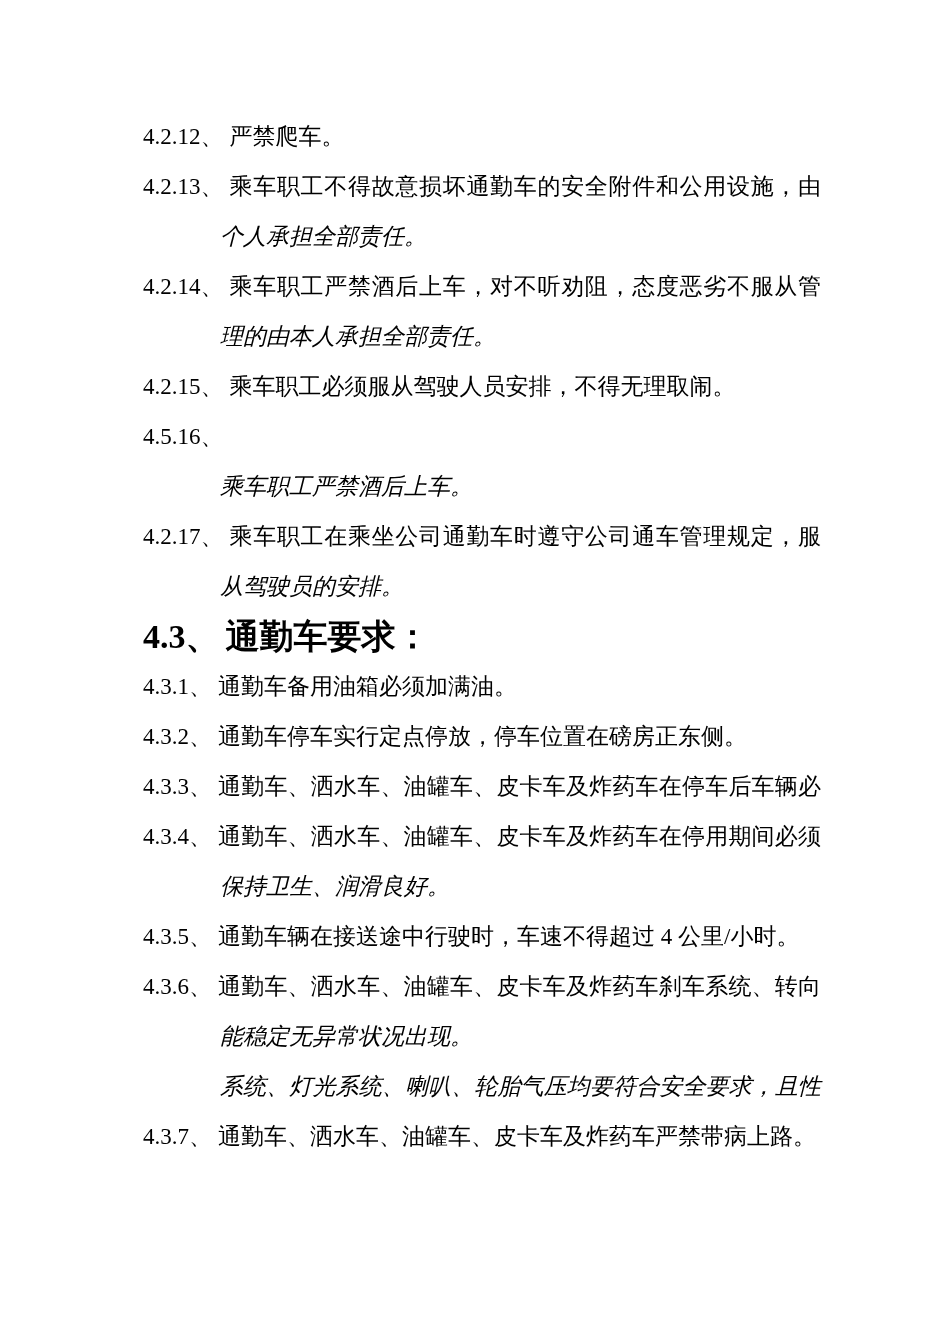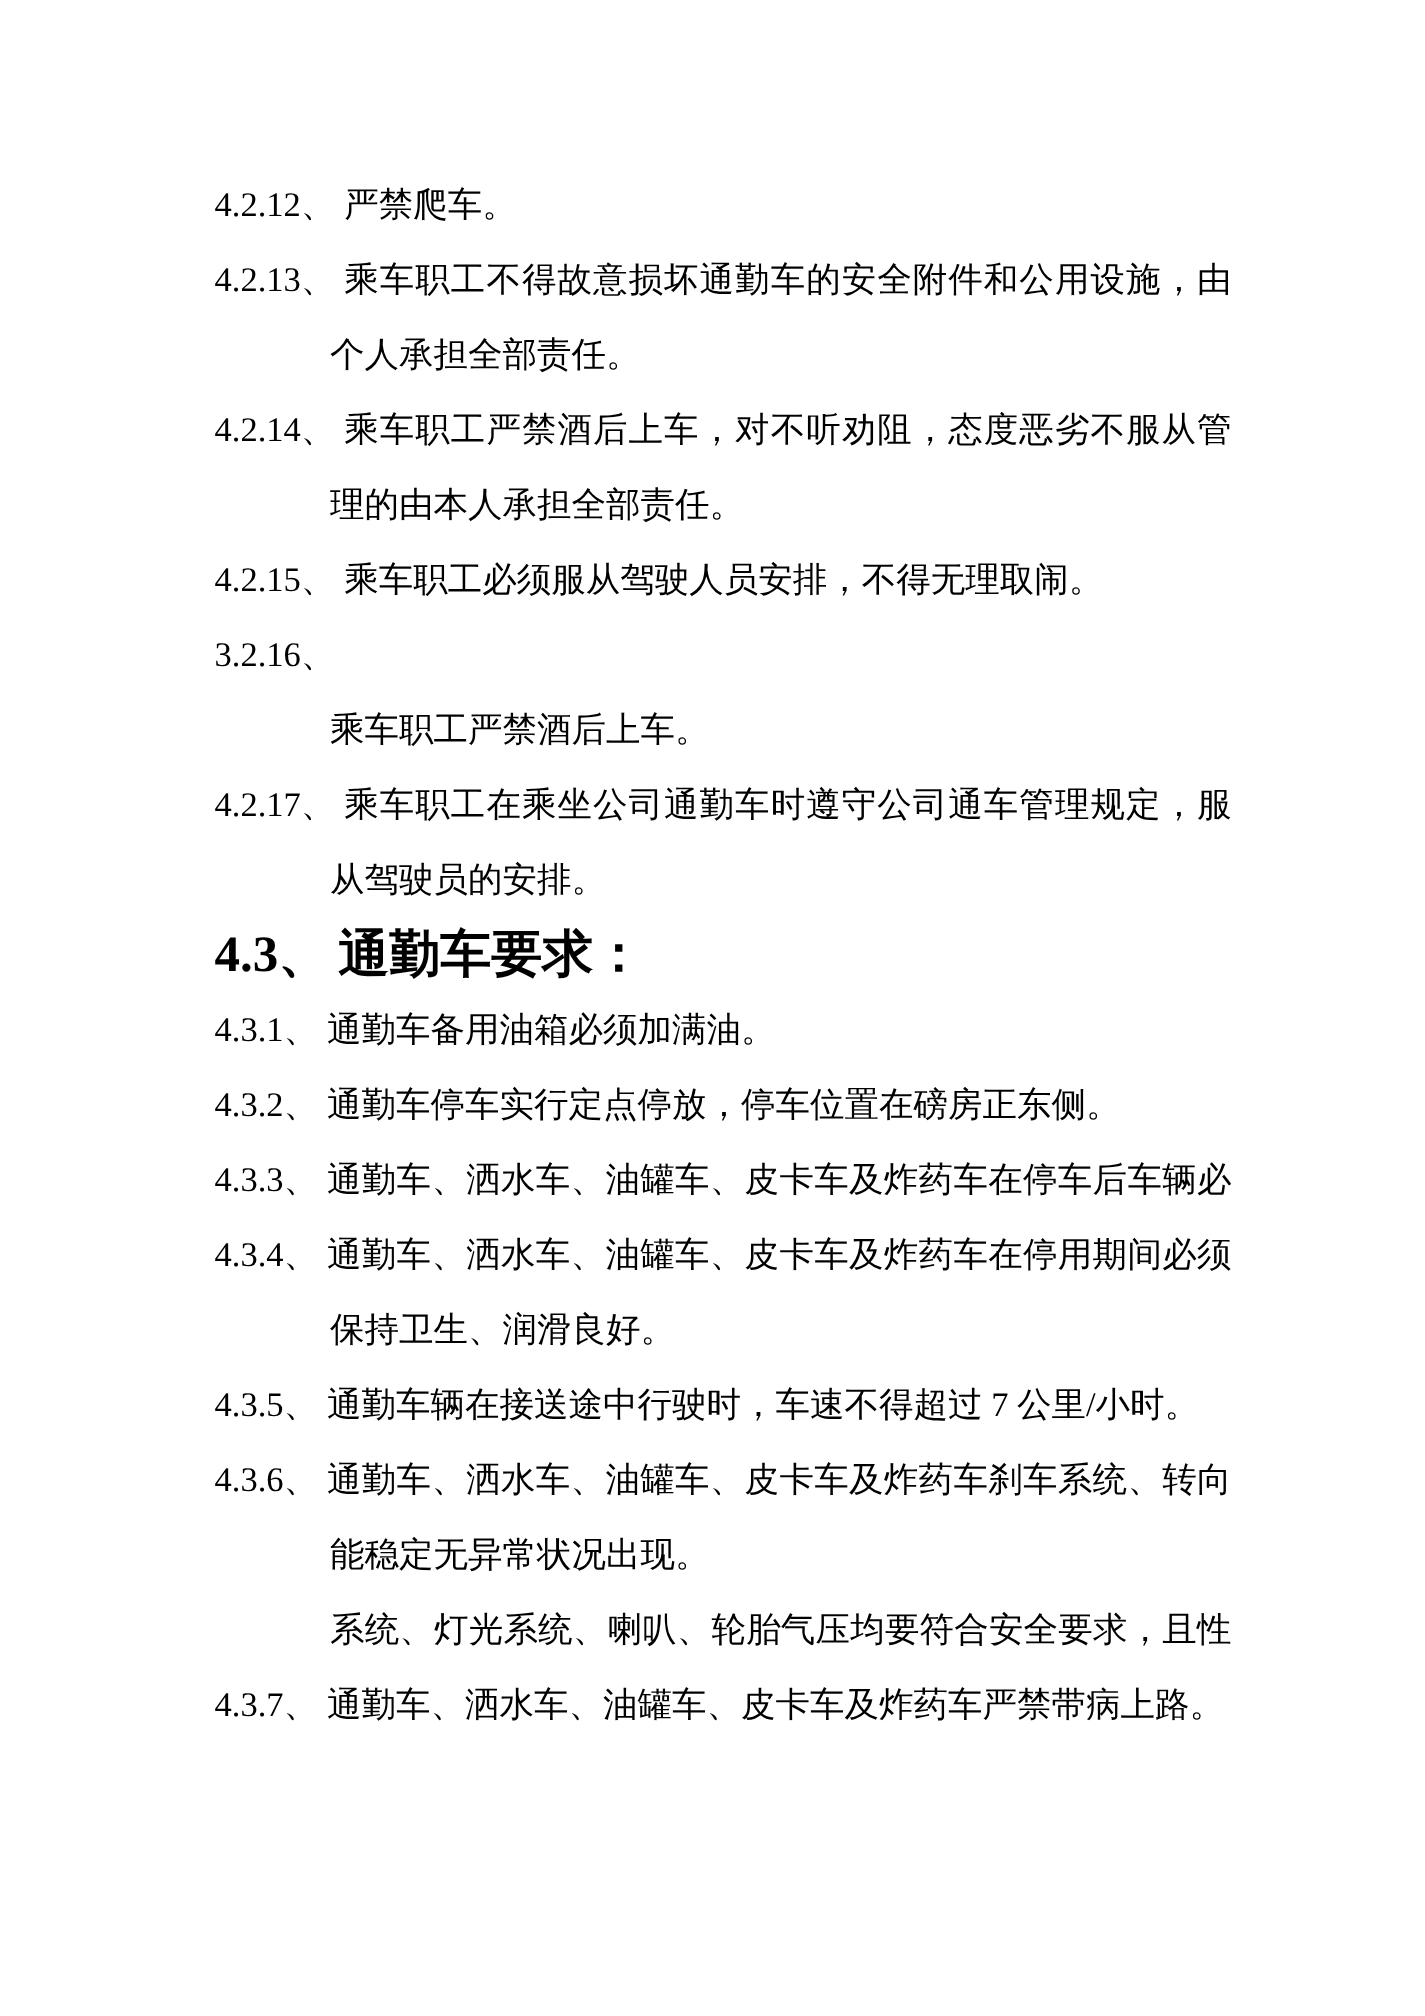--- a/index.html
+++ b/index.html
@@ -36,21 +36,21 @@
     flex: none;
     white-space: pre;
     margin-right: 6px;
   }
   .txt-fill {
     flex: 1 1 auto;
     text-align: justify;
     text-align-last: justify;
   }
   .txt-rest { flex: none; }
-  .line.cont { margin-left: 77px; }
+  .line.cont { margin-left: 77px; font-style: italic; }
   .line.cont.full {
     text-align: justify;
     text-align-last: justify;
   }
 </style>
 </head>
 <body>
 
 <div class="doc">
     <div class="para">
@@ -74,21 +74,21 @@
       <div class="line cont">理的由本人承担全部责任。</div>
     </div>
     <div class="para">
       <div class="line first">
         <span class="num">4.2.15、</span>
         <span class="txt-rest">乘车职工必须服从驾驶人员安排，不得无理取闹。</span>
       </div>
     </div>
     <div class="para">
       <div class="line first">
-        <span class="num">3.2.16、</span>
+        <span class="num">4.5.16、</span>
       </div>
       <div class="line cont">乘车职工严禁酒后上车。</div>
     </div>
     <div class="para">
       <div class="line first">
         <span class="num">4.2.17、</span>
         <span class="txt-fill">乘车职工在乘坐公司通勤车时遵守公司通车管理规定，服</span>
       </div>
       <div class="line cont">从驾驶员的安排。</div>
     </div>
@@ -119,21 +119,21 @@
     <div class="para">
       <div class="line first">
         <span class="num">4.3.4、</span>
         <span class="txt-fill">通勤车、洒水车、油罐车、皮卡车及炸药车在停用期间必须</span>
       </div>
       <div class="line cont">保持卫生、润滑良好。</div>
     </div>
     <div class="para">
       <div class="line first">
         <span class="num">4.3.5、</span>
-        <span class="txt-rest">通勤车辆在接送途中行驶时，车速不得超过 7 公里/小时。</span>
+        <span class="txt-rest">通勤车辆在接送途中行驶时，车速不得超过 4 公里/小时。</span>
       </div>
     </div>
     <div class="para">
       <div class="line first">
         <span class="num">4.3.6、</span>
         <span class="txt-fill">通勤车、洒水车、油罐车、皮卡车及炸药车刹车系统、转向</span>
       </div>
       <div class="line cont">能稳定无异常状况出现。</div>
       <div class="line cont full">系统、灯光系统、喇叭、轮胎气压均要符合安全要求，且性</div>
     </div>

